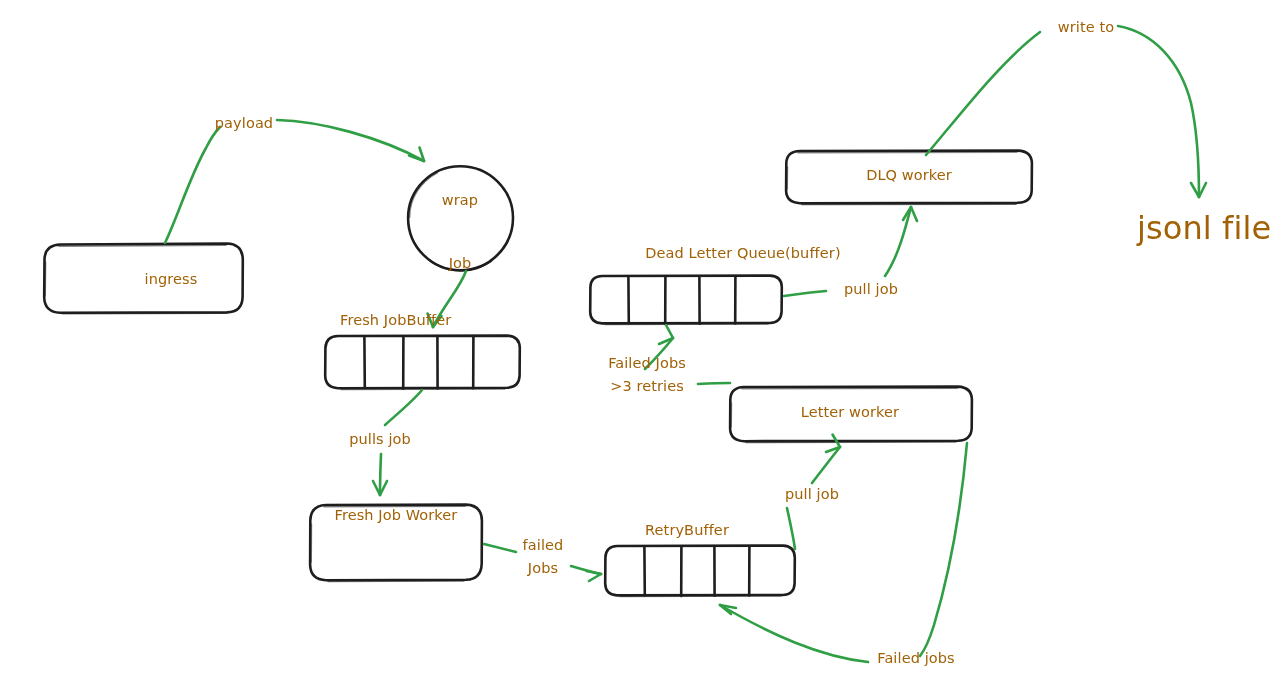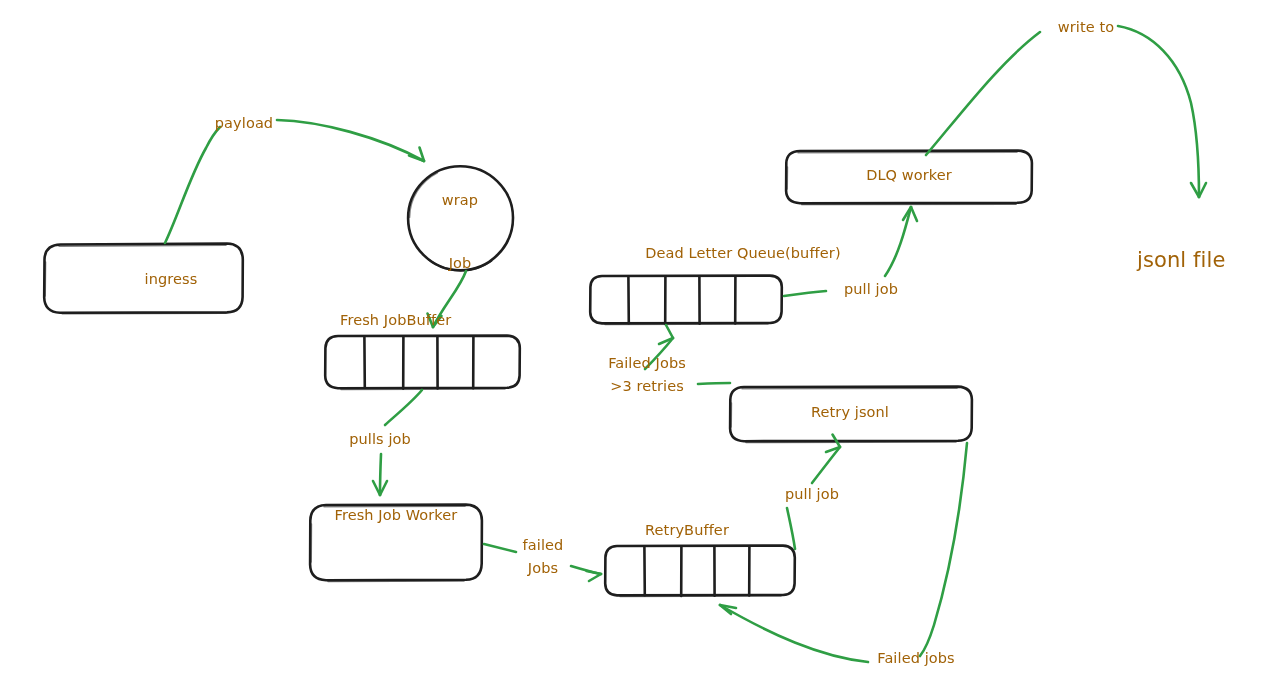--- a/index.html
+++ b/index.html
@@ -72,22 +72,21 @@
   }
   .edge-label {
     font-size: 14.5px;
     text-align: center;
   }
   .buffer-caption {
     font-size: 14.5px;
     text-align: center;
   }
   .sink-label {
-    font-size: 21px;
-    margin-top: 40px;
+    font-size: 32px;
   }
   .centered {
     transform: translate(-50%, -50%);
   }
 </style>
 </head>
 <body>
 
 <div id="canvas">
 
@@ -220,21 +219,21 @@
     </g>
   </svg>
 
   <div class="node-label centered" style="left:143px; top:280px;margin-left:28px;">ingress</div>
 
   <div class="node-label centered" style="left:460px; top:201px;">wrap</div>
   <div class="node-label centered" style="left:460px; top:224px;margin-top:40px;">Job</div>
 
   <div class="node-label centered" style="left:396px; top:516px;">Fresh Job Worker</div>
 
-  <div class="node-label centered" style="left:850px; top:413px;">Retry jsonl</div>
+  <div class="node-label centered" style="left:850px; top:413px;">Letter worker</div>
 
   <div class="node-label centered" style="left:909px; top:176px;">DLQ worker</div>
 
   <div class="buffer-caption centered" style="left:340px; top:321px; transform:translate(0,-50%);">Fresh JobBuffer</div>
 
   <div class="buffer-caption centered" style="left:687px; top:531px;">RetryBuffer</div>
 
   <div class="buffer-caption centered" style="left:743px; top:254px;">Dead Letter Queue(buffer)</div>
 
   <div class="sink-label" style="left:1137px; top:207px;">jsonl file</div>

